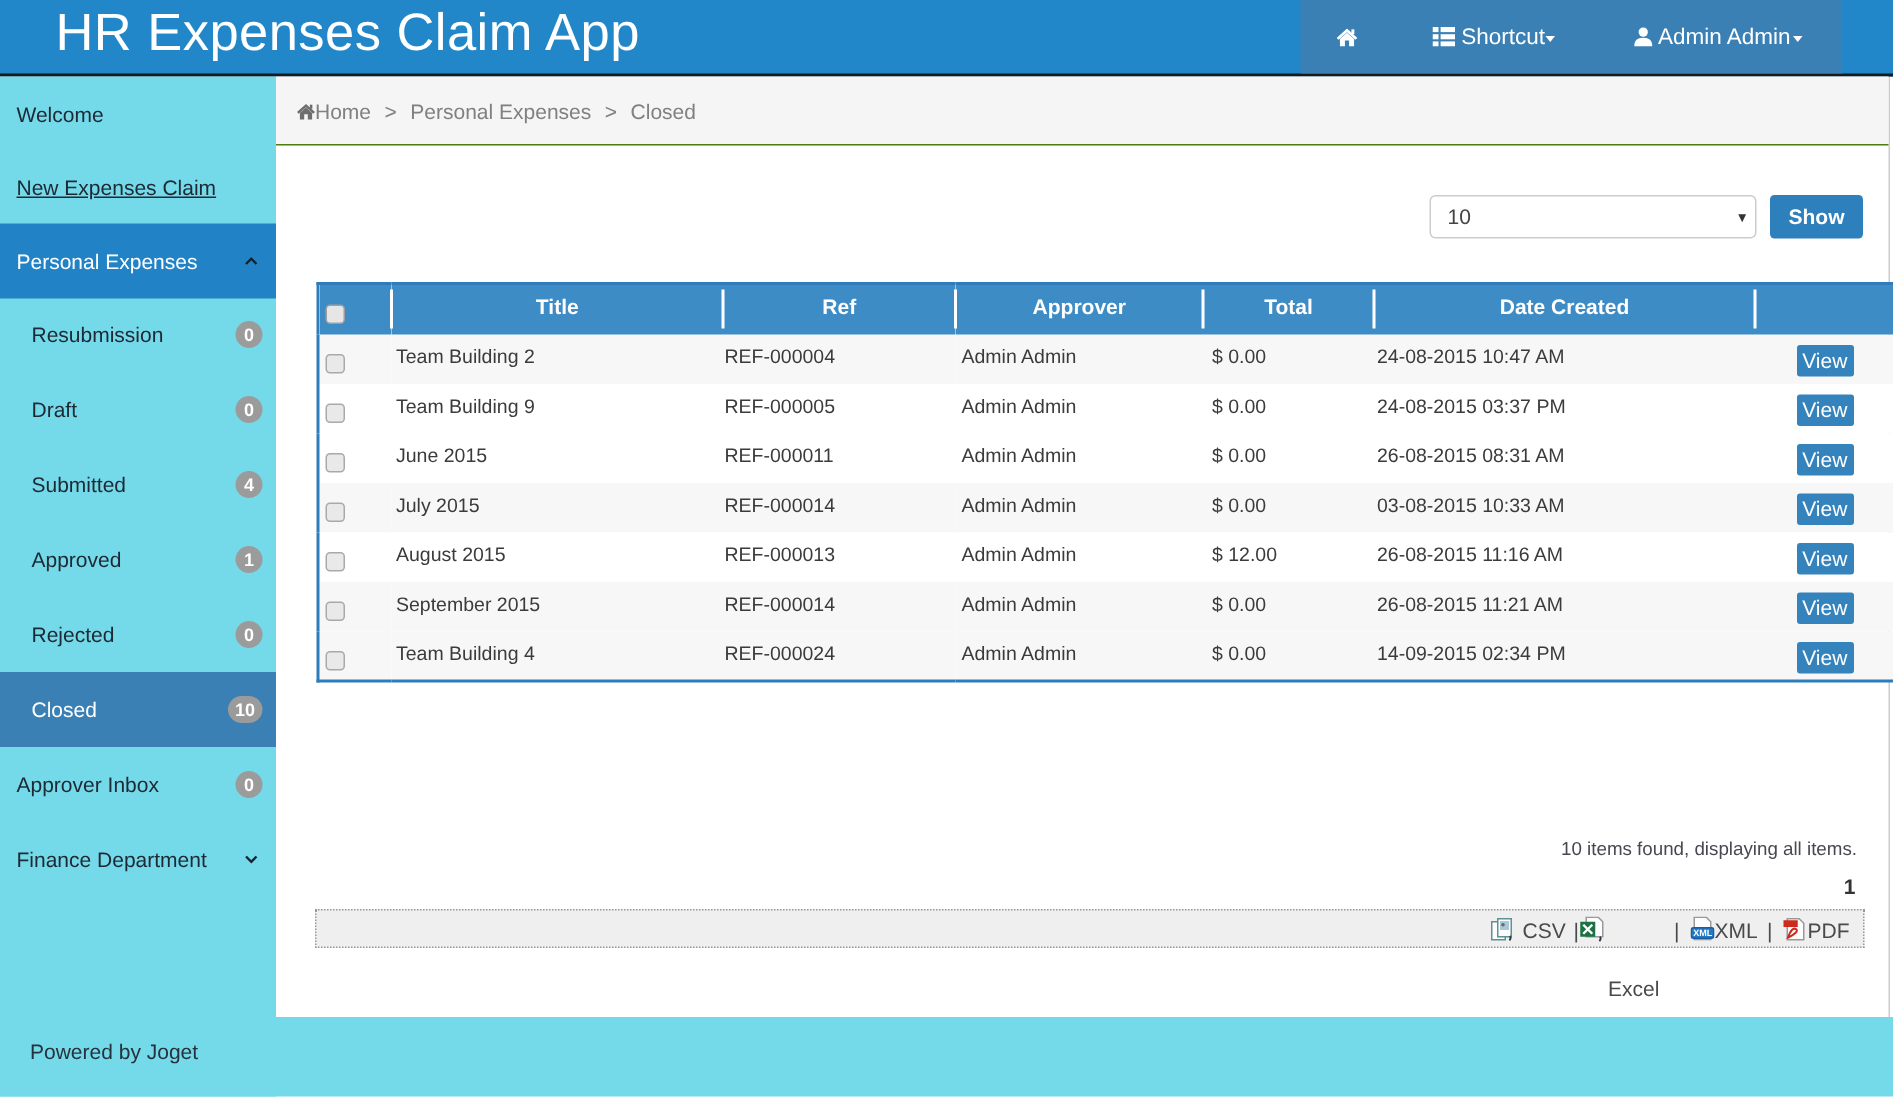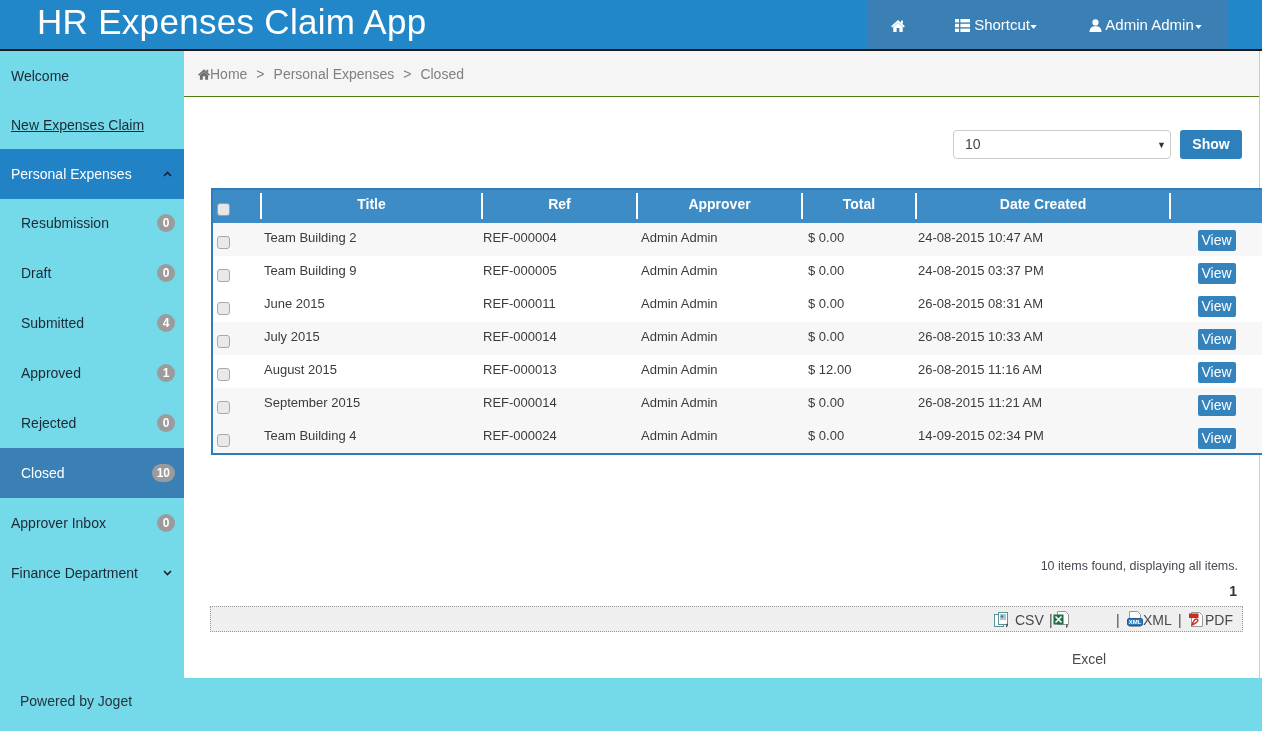--- a/index.html
+++ b/index.html
@@ -213,21 +213,21 @@
         </td>
       </tr>
   <tr class="even">
         <td>
           <div class="cb"></div>
         </td>
         <td class="c-title">July 2015</td>
         <td class="c-ref">REF-000014</td>
         <td class="c-app">Admin Admin</td>
         <td class="c-tot">$ 0.00</td>
-        <td class="c-date">26-08-2015 10:33 AM</td>
+        <td class="c-date">03-08-2015 10:33 AM</td>
         <td>
           <div class="viewbtn">View</div>
         </td>
       </tr>
   <tr class="odd">
         <td>
           <div class="cb"></div>
         </td>
         <td class="c-title">August 2015</td>
         <td class="c-ref">REF-000013</td>

